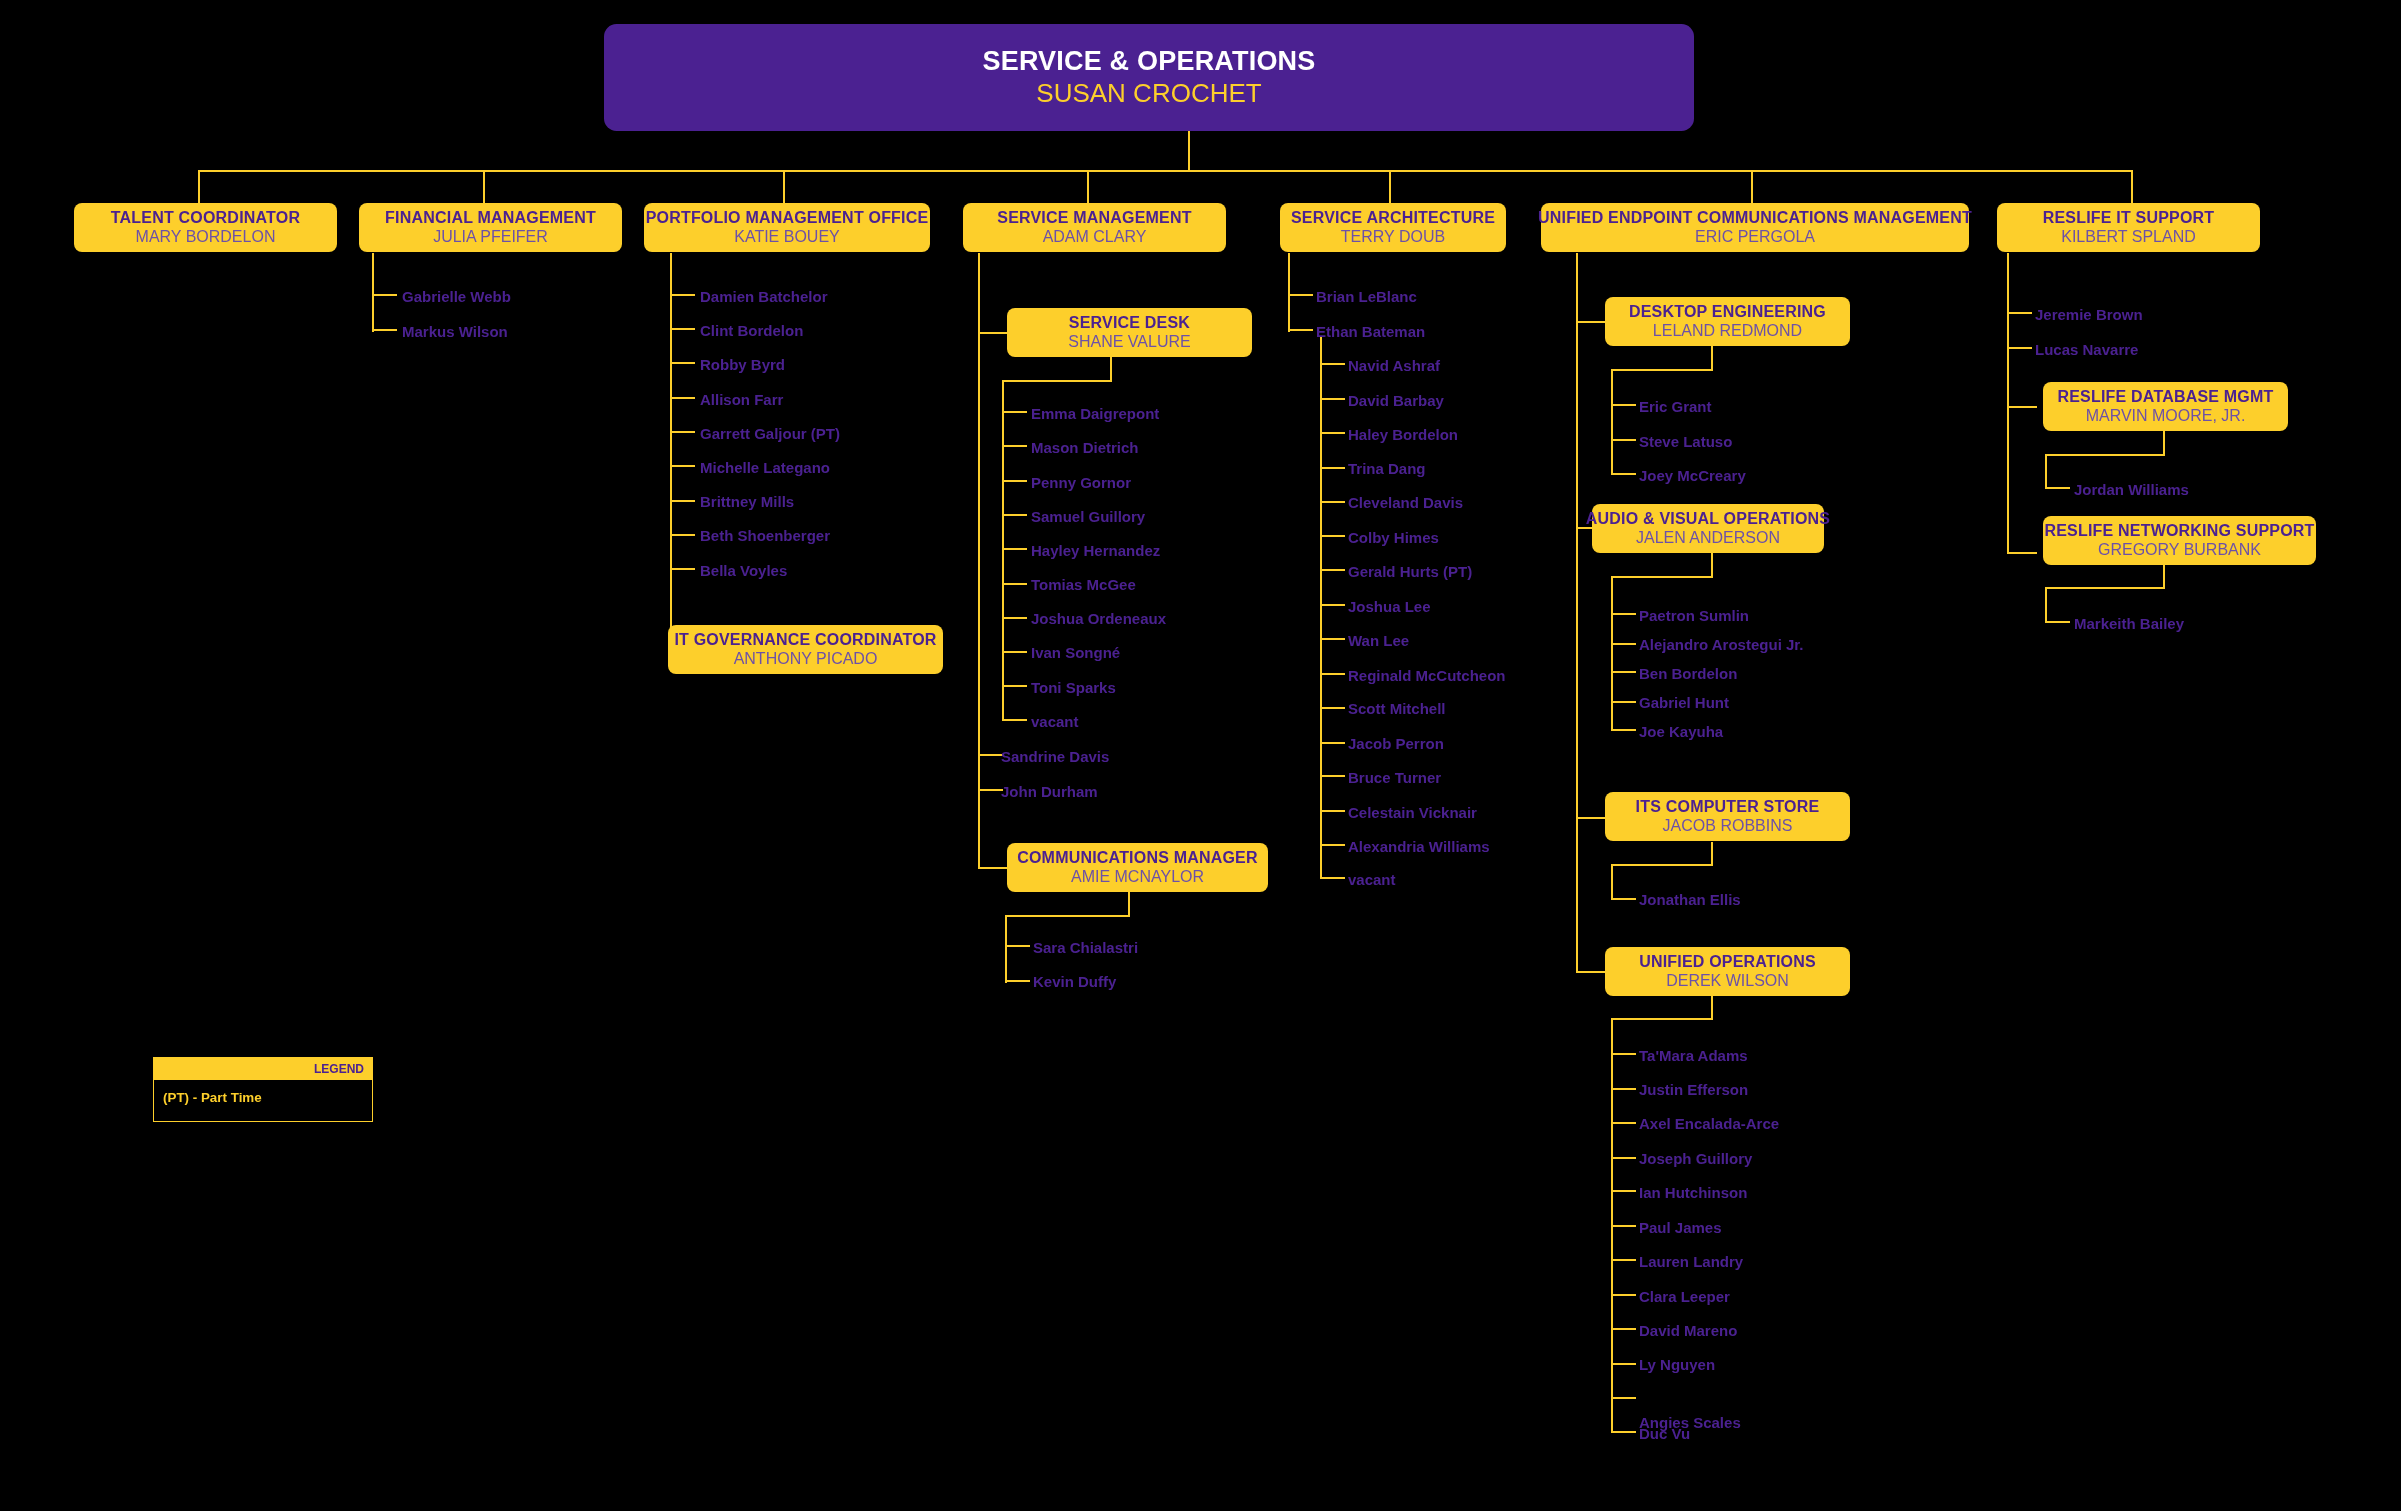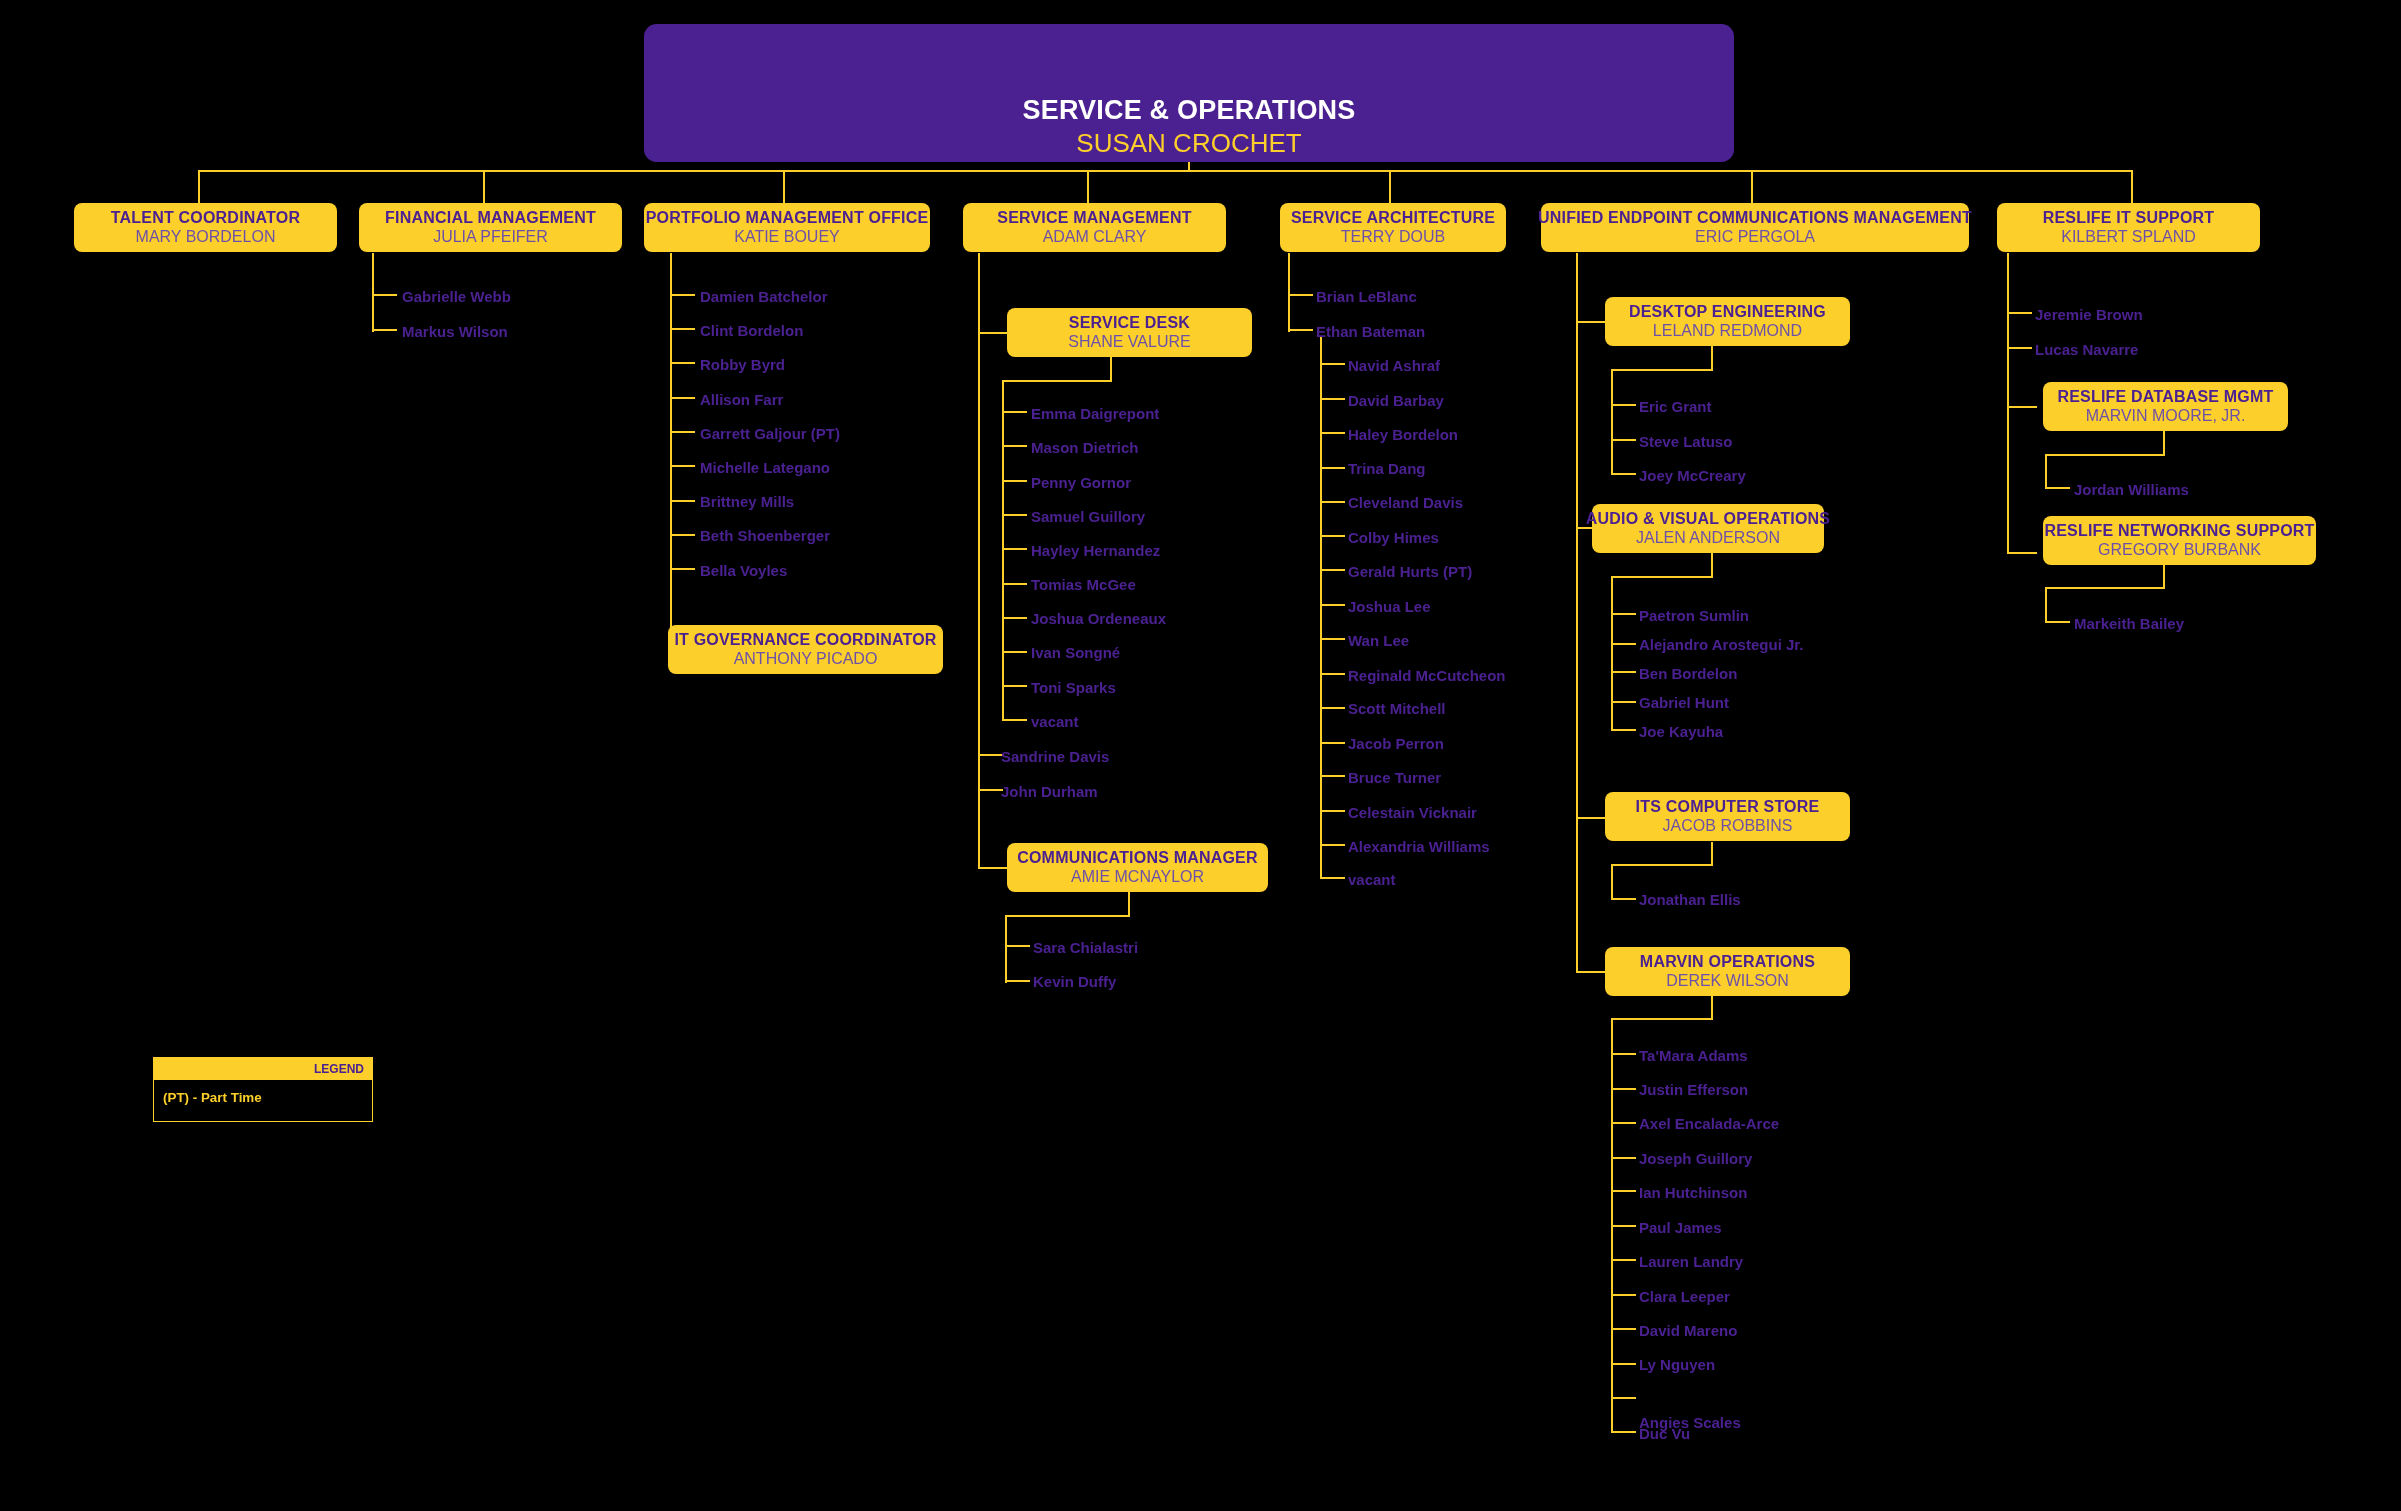--- a/index.html
+++ b/index.html
@@ -119,21 +119,21 @@
     font-size: 13.4px;
     padding: 9.8px 9px 16px 9px;
     box-sizing: border-box;
   }
 </style>
 </head>
 <body>
 
 <div id="chart-root">
 
-  <div class="node-box root" style="left:644px; top:24px; width:1090px; height:138px;justify-content:flex-end;">
+  <div class="node-box root" style="left:604px; top:24px; width:1090px; height:107px;">
     <div class="node-title">SERVICE &amp; OPERATIONS</div>
     <div class="node-person">SUSAN CROCHET</div>
   </div>
 
   <div class="line v" style="left:1188px; top:131px; height:39px;"></div>
   <div class="line h" style="left:198px; top:170px; width:1934px;"></div>
 
   <div class="line v" style="left:198px; top:170px; height:37px;"></div>
   <div class="line v" style="left:483px; top:170px; height:37px;"></div>
   <div class="line v" style="left:783px; top:170px; height:37px;"></div>
@@ -329,21 +329,21 @@
     <div class="node-title">ITS COMPUTER STORE</div>
     <div class="node-person">JACOB ROBBINS</div>
   </div>
   <div class="line v" style="left:1711px; top:842px; height:23px;"></div>
   <div class="line h" style="left:1611px; top:864px; width:102px;"></div>
   <div class="line v" style="left:1611px; top:864px; height:35px;"></div>
   <div class="line h" style="left:1611px; top:898px; width:25px;"></div>
   <div class="leaf" style="left:1639px; top:892px;">Jonathan Ellis</div>
 
   <div class="node-box unit small" style="left:1605px; top:947px; width:245px; height:49px;">
-    <div class="node-title">MARVIN OPERATIONS</div>
+    <div class="node-title">UNIFIED OPERATIONS</div>
     <div class="node-person">DEREK WILSON</div>
   </div>
   <div class="line v" style="left:1711px; top:996px; height:23px;"></div>
   <div class="line h" style="left:1611px; top:1018px; width:102px;"></div>
   <div class="line v" style="left:1611px; top:1018px; height:414px;"></div>
   <div class="line h" style="left:1611px; top:1053px; width:25px;"></div>
   <div class="line h" style="left:1611px; top:1088px; width:25px;"></div>
   <div class="line h" style="left:1611px; top:1122px; width:25px;"></div>
   <div class="line h" style="left:1611px; top:1157px; width:25px;"></div>
   <div class="line h" style="left:1611px; top:1190px; width:25px;"></div>

